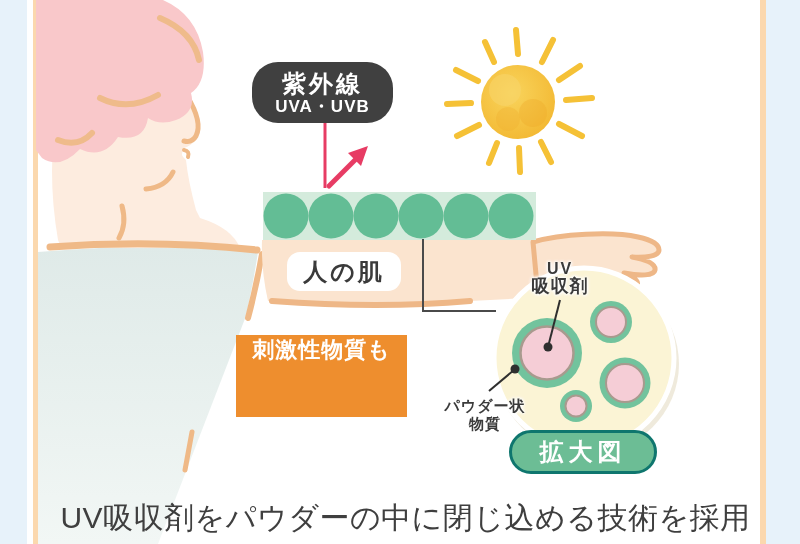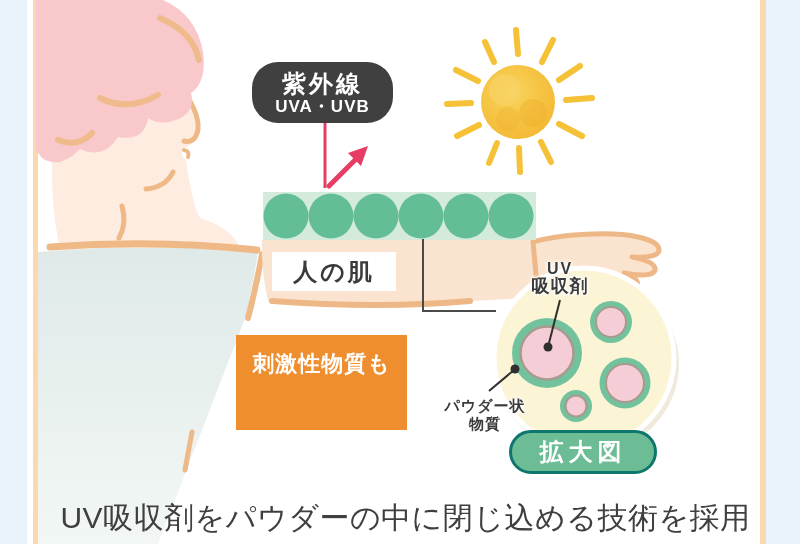--- a/index.html
+++ b/index.html
@@ -13,25 +13,25 @@
   .border-left{left:33px;width:5px;}
   .border-right{left:760px;width:6px;}
   .layer{position:absolute;left:0;top:0;}
   .lbl{position:absolute;z-index:3;}
 
   .uv-label{left:252px;top:62px;width:141px;height:61px;background:#404040;
     border-radius:26px;color:#fff;text-align:center;padding-top:8px;box-sizing:border-box;}
   .uv-label .t1{font-size:24px;font-weight:bold;letter-spacing:3px;line-height:27px;}
   .uv-label .t2{font-size:17px;font-weight:bold;letter-spacing:1px;line-height:19px;}
 
-  .skin-label{left:272px;top:252px;width:124px;height:39px;background:#ffffff;
-    font-size:24px;font-weight:bold;color:#3a3a3a;text-align:center;line-height:39px;letter-spacing:3px;}
+  .skin-label{left:287px;top:252px;width:114px;height:39px;background:#ffffff;
+    font-size:24px;font-weight:bold;color:#3a3a3a;text-align:center;line-height:39px;letter-spacing:3px;border-radius:13px;}
 
-  .irritant-box{left:236px;top:335px;width:171px;height:95px;background:#ee8e2e;
-    color:#fff;font-weight:bold;font-size:22px;text-align:center;padding-top:14px;box-sizing:border-box;}
+  .irritant-box{left:236px;top:335px;width:171px;height:82px;background:#ee8e2e;
+    color:#fff;font-weight:bold;font-size:22px;text-align:center;padding-top:0;box-sizing:border-box;}
   .irritant-box div{line-height:30px;letter-spacing:1px;}
 
   .halo{text-shadow:0 0 3px #fff,0 0 3px #fff,0 0 4px #fff,0 0 4px #fff;}
   .uvabs-label{left:508px;top:260px;width:104px;text-align:center;color:#3b3b3b;font-weight:bold;}
   .uvabs-label .t1{font-size:16px;line-height:17px;letter-spacing:2px;}
   .uvabs-label .t2{font-size:18px;line-height:19px;letter-spacing:1px;}
 
   .powder-label{left:424px;top:397px;width:122px;text-align:center;color:#3b3b3b;
     font-weight:bold;font-size:15px;line-height:18px;letter-spacing:1px;}
 

